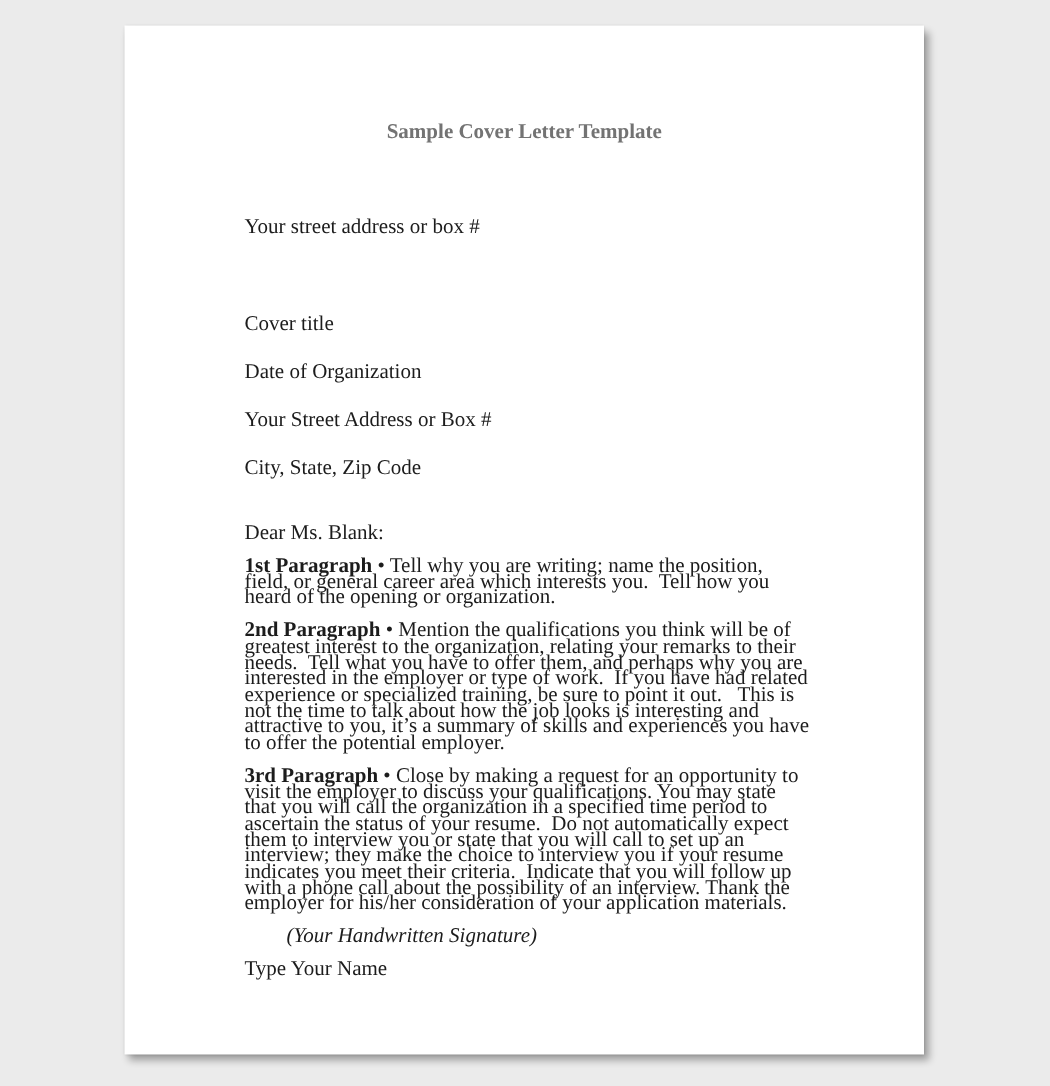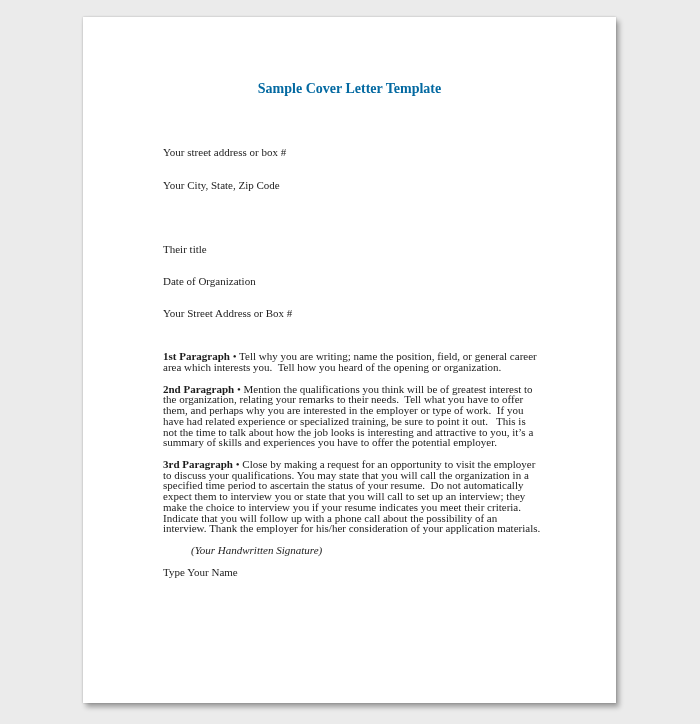--- a/index.html
+++ b/index.html
@@ -26,25 +26,25 @@
     padding-top: 63px;
     box-shadow: 0 0 2px rgba(0,0,0,0.22), 3px 4px 5px rgba(0,0,0,0.33);
     color: #1c1c1c;
   }
   .doc-title {
     text-align: center;
     font-weight: bold;
     font-size: 14px;
     line-height: 17px;
     margin: 0 0 29px 0;
-    color: #0369a1;
+    color: #737373;
   }
   .letter {
     padding: 0 75px 0 80px;
-    font-size: 11px;
+    font-size: 14px;
     line-height: 10.7px;
   }
   .block {
     margin: 0 0 11px 0;
     white-space: pre-wrap;
   }
   .para-label { font-weight: bold; }
   .signature-line { font-style: italic; padding-left: 28px; }
   .typed-name { }
 </style>
@@ -53,29 +53,30 @@
 
 <div class="viewport">
   <div class="page">
 
     <h1 class="doc-title">Sample Cover Letter Template</h1>
 
     <div class="letter">
 
       <div class="block">
         <div>Your street address or box #</div>
-        <div>Your City, State, Zip Code</div>
       </div>
 
       <div class="block">
-        <div>Their title</div>
+        <div>Cover title</div>
         <div>Date of Organization</div>
         <div>Your Street Address or Box #</div>
+        <div>City, State, Zip Code</div>
       </div>
 
+      <div class="block">Dear Ms. Blank:</div>
 
       <div class="block"><span class="para-label">1st Paragraph</span><span> • </span><span>Tell why you are writing; name the position, field, or general career area which interests you.  Tell how you heard of the opening or organization.</span></div>
 
       <div class="block"><span class="para-label">2nd Paragraph</span><span> • </span><span>Mention the qualifications you think will be of greatest interest to the organization, relating your remarks to their needs.  Tell what you have to offer them, and perhaps why you are interested in the employer or type of work.  If you have had related experience or specialized training, be sure to point it out.   This is not the time to talk about how the job looks is interesting and attractive to you, it’s a summary of skills and experiences you have to offer the potential employer.</span></div>
 
       <div class="block"><span class="para-label">3rd Paragraph</span><span> • </span><span>Close by making a request for an opportunity to visit the employer to discuss your qualifications. You may state that you will call the organization in a specified time period to ascertain the status of your resume.  Do not automatically expect them to interview you or state that you will call to set up an interview; they make the choice to interview you if your resume indicates you meet their criteria.  Indicate that you will follow up with a phone call about the possibility of an interview. Thank the employer for his/her consideration of your application materials.</span></div>
 
 
       <div class="block signature-line">(Your Handwritten Signature)</div>
 

